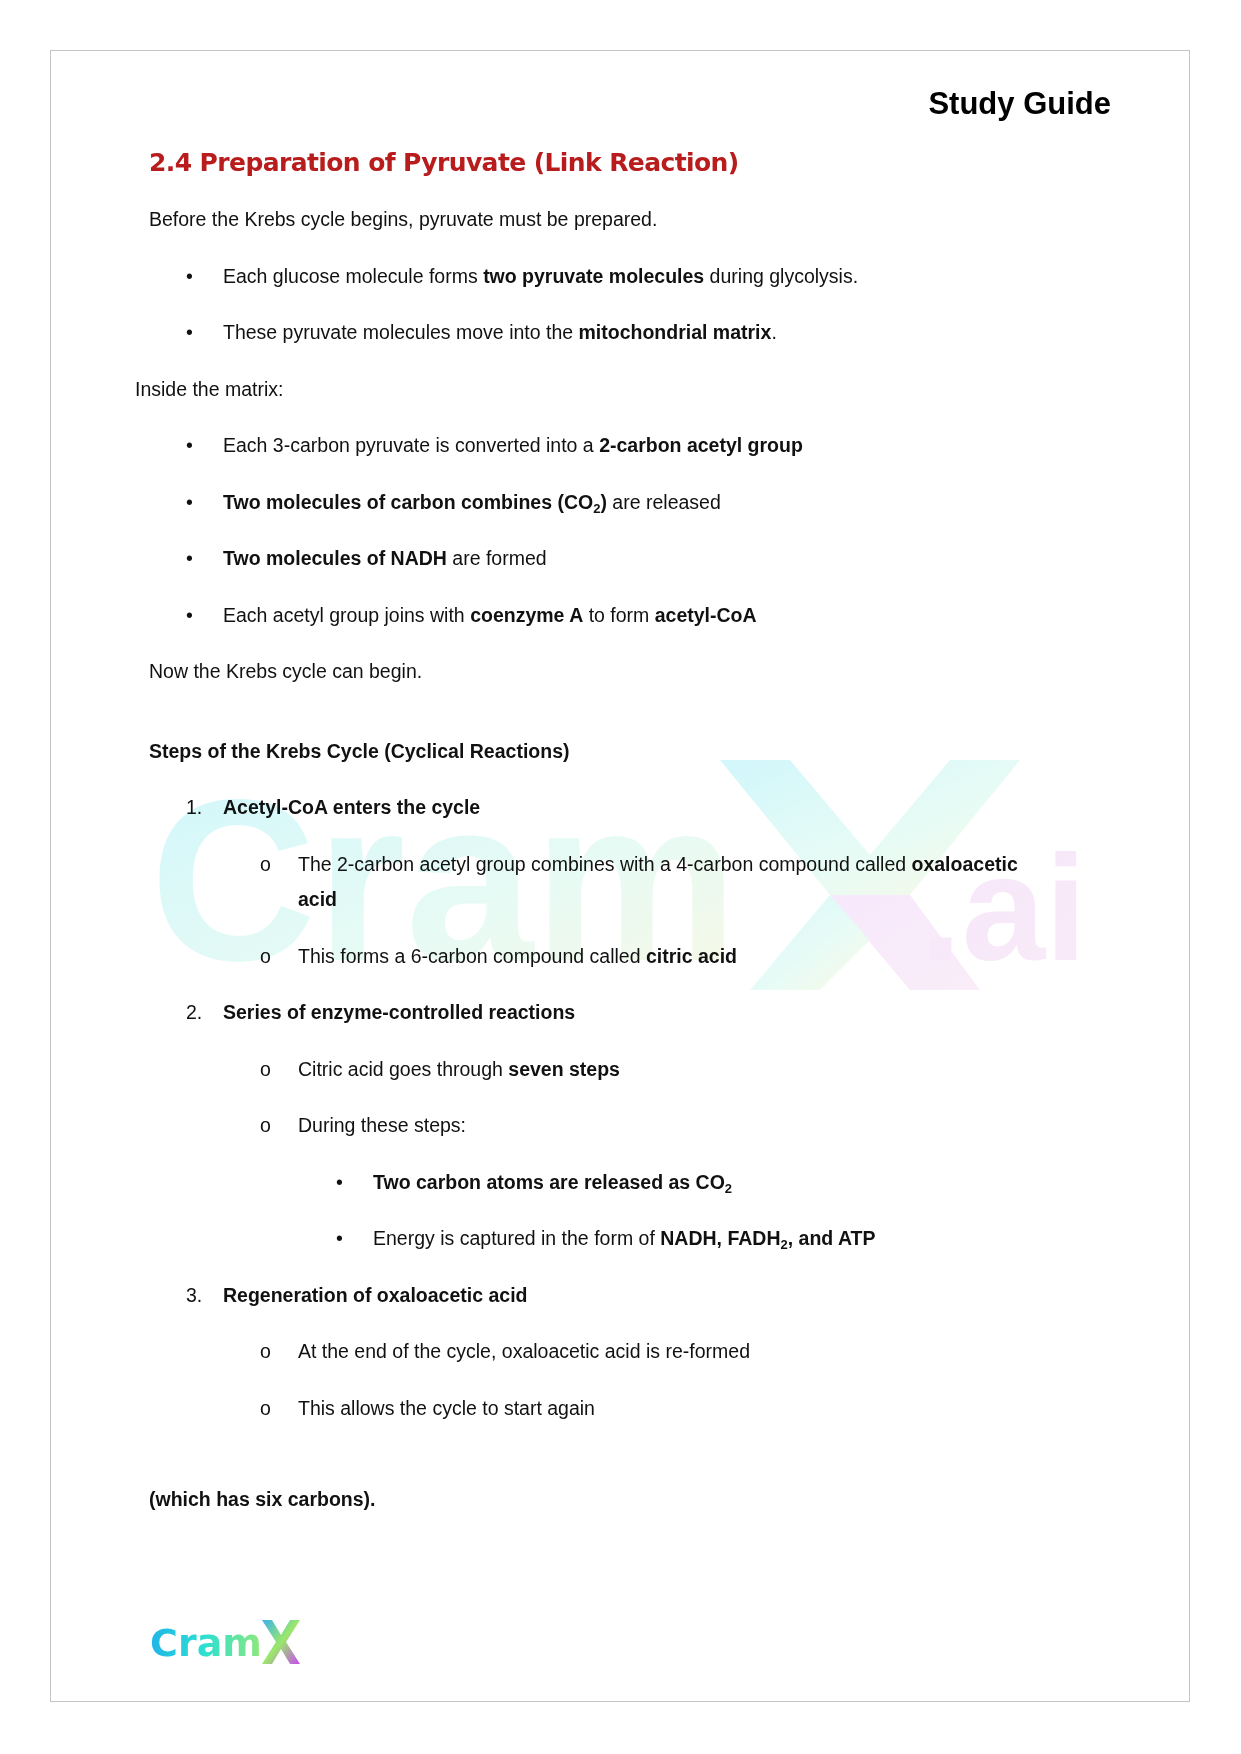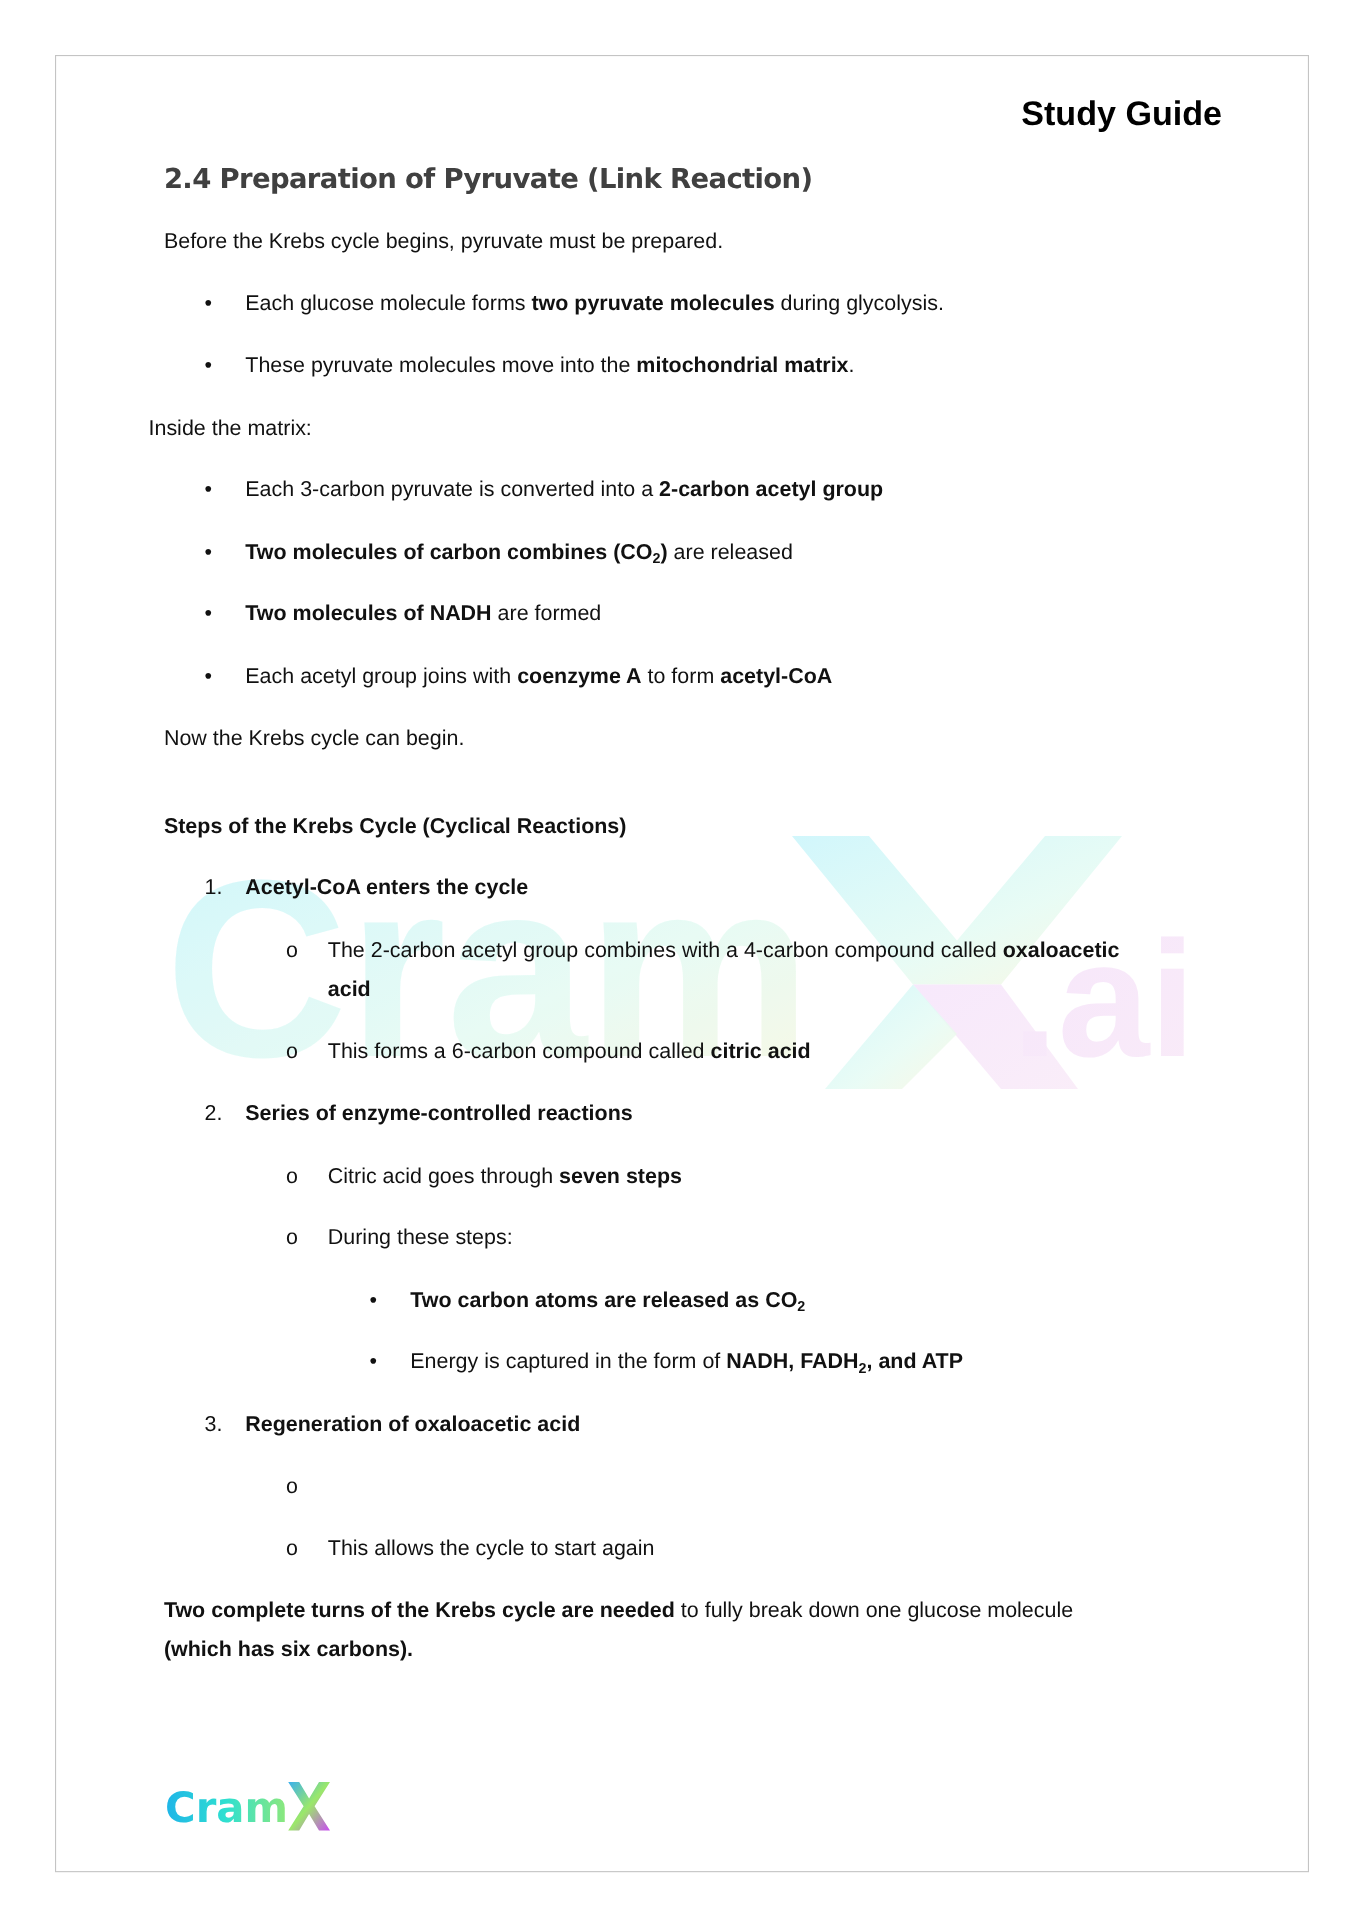--- a/index.html
+++ b/index.html
@@ -2,21 +2,21 @@
 <html><head>
   <meta charset="utf-8">
   <style>
     html, body { margin: 0; padding: 0; background: #ffffff; }
     body { width: 1241px; height: 1754px; position: relative; overflow: hidden;
            font-family: "Liberation Sans", sans-serif; color: #111; }
     .page { position: absolute; left: 50px; top: 50px; width: 1140px; height: 1652px;
             border: 1px solid #c4c4c4; box-sizing: border-box; background: #fff; }
     .header-title { position: absolute; right: 100px; top: 38px; font-size: 31px; font-weight: bold; color: #000; }
     .section-heading { position: absolute; left: 99px; top: 100px; font-size: 25px; font-weight: bold;
-                       color: #404040; font-family: "DejaVu Sans", sans-serif; letter-spacing: -0.6px; }
+                       color: #b91c1c; font-family: "DejaVu Sans", sans-serif; letter-spacing: -0.6px; }
     .p { position: absolute; font-size: 19.5px; color: #111; white-space: nowrap; line-height: 34px; }
     .p b { font-weight: bold; }
     .marker { position: absolute; font-size: 19.5px; line-height: 34px; color: #111; }
     sub { font-size: 13px; vertical-align: -4px; line-height: 0; }
 
     
     .watermark { position: absolute; left: 150px; top: 760px; width: 950px; height: 230px; pointer-events: none; z-index: 0; }
     .content { position: absolute; inset: 0; z-index: 1; }
 
     .logo { position: absolute; left: 150px; top: 1618px; width: 150px; height: 48px; }
@@ -122,29 +122,29 @@
 
   <span class="marker" style="left:336px; top:1221px;">•</span>
   <div class="p" style="left:373px; top:1221px;">
     <span>Energy is captured in the form of </span><b><span>NADH, FADH</span><sub>2</sub><span>, and ATP</span></b>
   </div>
 
   <span class="marker" style="left:186px; top:1278px;">3.</span>
   <div class="p" style="left:223px; top:1278px;"><b>Regeneration of oxaloacetic acid</b></div>
 
   <span class="marker" style="left:260px; top:1334px;">o</span>
+  <div class="p" style="left:298px; top:1334px;">
+    <span>At the end of the cycle, oxaloacetic acid is re-formed</span>
+  </div>
 
   <span class="marker" style="left:260px; top:1391px;">o</span>
   <div class="p" style="left:298px; top:1391px;">
     <span>This allows the cycle to start again</span>
   </div>
 
-  <div class="p" style="left:149px; top:1447px;">
-    <b>Two complete turns of the Krebs cycle are needed</b><span> to fully break down one glucose molecule</span>
-  </div>
   <div class="p" style="left:149px; top:1482px;font-weight:bold;">(which has six carbons).</div>
 
   <svg class="logo" viewBox="0 0 150 48">
     <defs>
       <linearGradient id="lg1" x1="0" y1="0" x2="1" y2="0">
         <stop offset="0" stop-color="#1fb5e8"></stop>
         <stop offset="0.5" stop-color="#2fe0d0"></stop>
         <stop offset="1" stop-color="#8fe87a"></stop>
       </linearGradient>
       <linearGradient id="lg2" x1="0" y1="0" x2="1" y2="1">

